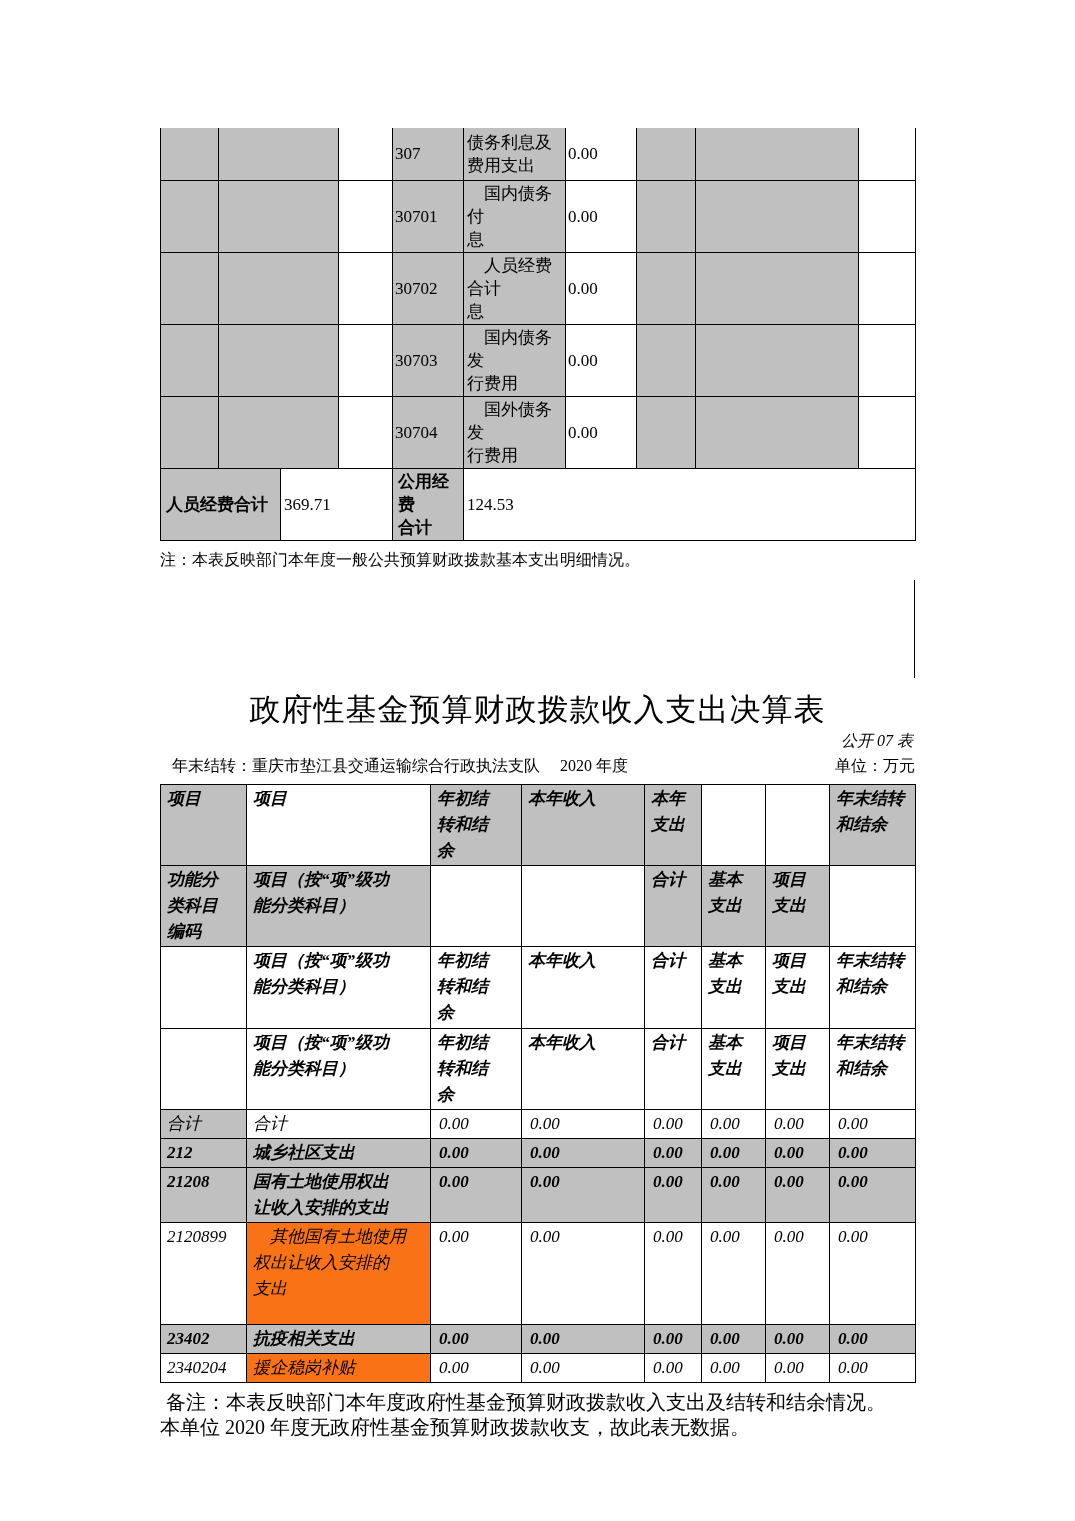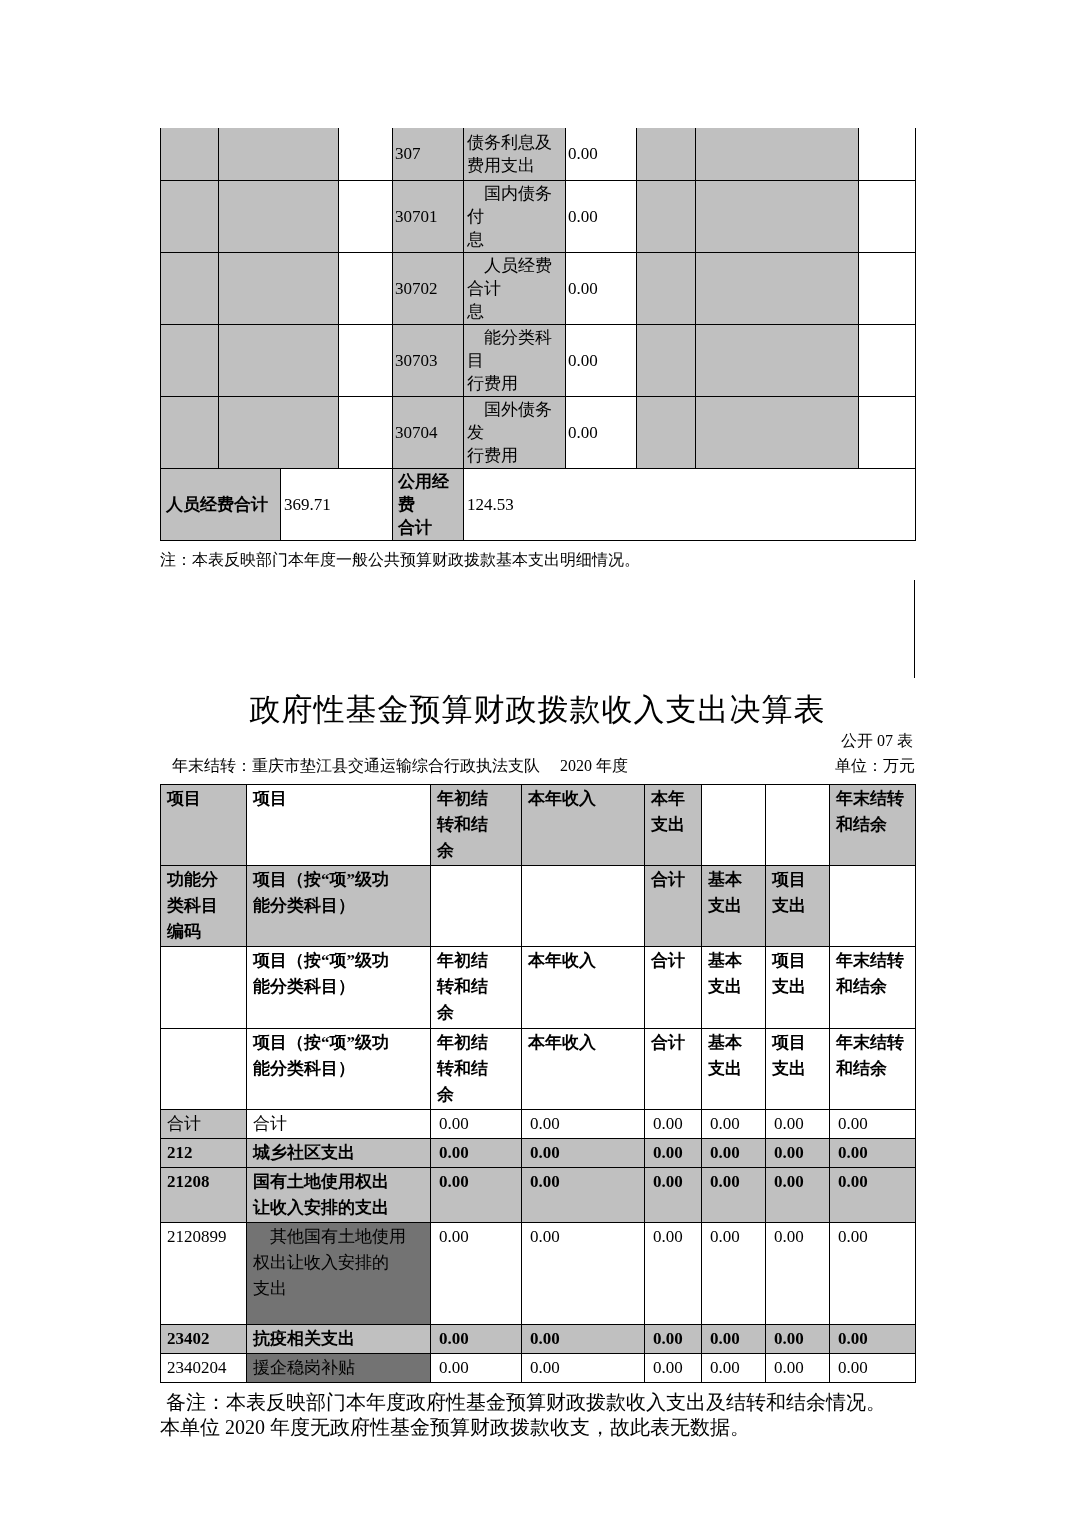--- a/index.html
+++ b/index.html
@@ -13,38 +13,38 @@
   table { border-collapse:collapse; table-layout:fixed; width:755px; }
   td { border:1px solid #000; overflow:hidden; white-space:pre-line; }
 
   
   .t1 td { font-size:17px; line-height:23px; vertical-align:middle; padding:1px 2px; }
   .t1 tr:first-child td { border-top:none; }
   .t1 .code { }
   .t1 .name { padding-left:3px; }
   .t1 .val  { padding-left:2px; }
   .gray { background:#c0c0c0; }
-  .cyan { background:#737373; }
+  .cyan { background:#f97316; }
 
   .t1f { margin-top:-1px; }
   .t1f td { font-size:17px; line-height:23px; vertical-align:middle; padding:1px 3px; }
   .t1f .lbl { font-weight:bold; padding-left:5px; }
 
   .note1 { margin-top:8px; font-size:16px; line-height:22px; }
 
   
   .t2-title { margin-top:120px; font-size:31px; line-height:38px; text-align:center; font-weight:normal; letter-spacing:1px; }
-  .t2-no    { font-size:16px; line-height:24px; text-align:right; padding-right:2px; }
+  .t2-no    { font-size:16px; line-height:24px; text-align:right; padding-right:2px;font-style:italic; }
   .t2-meta  { font-size:16px; line-height:25px; display:flex; justify-content:space-between; }
   .t2-meta .left { padding-left:12px; }
   .t2-meta .year { margin-left:20px; }
   .vline { position:absolute; left:754px; top:452px; width:1px; height:98px; background:#000; }
 
   
-  .t2 { margin-top:6px; }
+  .t2 { margin-top:6px;font-style:italic; }
   .t2 td { font-size:17px; line-height:26px; vertical-align:top; padding:1px 3px 1px 6px; }
   .t2 .hd { font-weight:bold; }
   .t2 .val { padding-left:8px; }
   .t2 tr.graybold td { background:#c0c0c0; font-weight:bold; }
 
   .t2-notes { font-size:20px; line-height:25px; margin-top:7px; }
   .t2-notes .n1 { padding-left:6px; }
 </style>
 </head>
 <body>
@@ -98,21 +98,21 @@
       <td class="val">0.00</td>
       <td class="gray"></td>
       <td class="gray"></td>
       <td></td>
     </tr>
     <tr style="height:49px">
       <td class="gray"></td>
       <td class="gray"></td>
       <td></td>
       <td class="gray code">30703</td>
-      <td class="gray name">　能分类科目
+      <td class="gray name">　国内债务发
 行费用</td>
       <td class="val">0.00</td>
       <td class="gray"></td>
       <td class="gray"></td>
       <td></td>
     </tr>
     <tr style="height:49px">
       <td class="gray"></td>
       <td class="gray"></td>
       <td></td>

